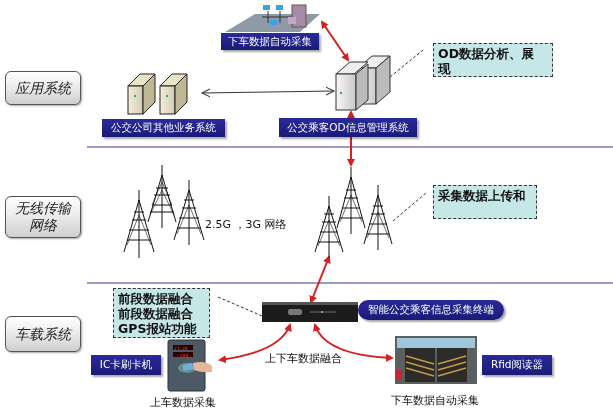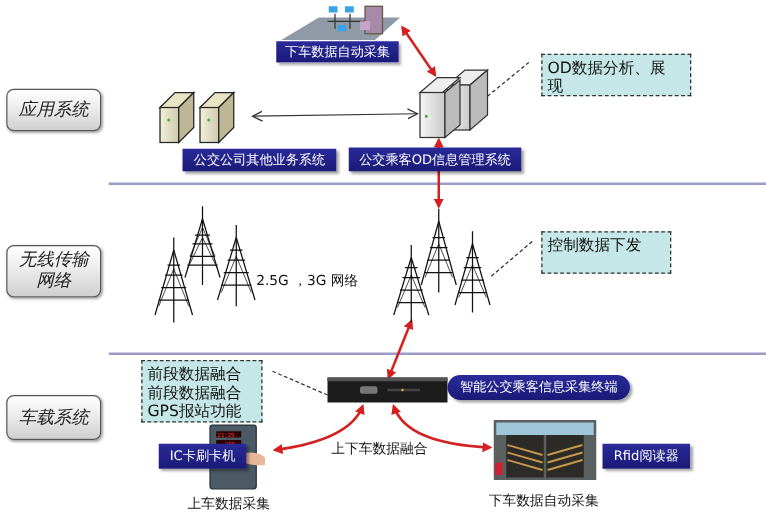--- a/index.html
+++ b/index.html
@@ -10,21 +10,21 @@
                border-radius:6px;
                background:linear-gradient(#ffffff 0%, #ececec 45%, #cfcfcf 100%);
                box-shadow:1px 1px 2px rgba(0,0,0,0.35);
                display:flex; align-items:center; justify-content:center;
                text-align:center; font-size:14px; color:#222; line-height:17px;font-style:italic; }
   .navy { position:absolute; background:linear-gradient(#2a2a9a, #1a1a78);
           color:#fff; font-size:10.5px; display:flex; align-items:center;
           justify-content:center; box-shadow:2px 2px 2px rgba(0,0,0,0.35);
           white-space:nowrap; }
   .note { position:absolute; background:#c6e7e8; border:1px dashed #333;
-          font-size:12.5px; font-weight:normal; color:#111; line-height:15px;
+          font-size:12.5px; font-weight:bold; color:#111; line-height:15px;
           padding:2px 4px; box-sizing:border-box; }
   .plain { position:absolute; font-size:11px; font-weight:normal; color:#111; white-space:nowrap; }
   svg.overlay { position:absolute; left:0; top:0; }
 </style>
 </head>
 <body>
 
 <div class="sep" style="top:146px;"></div>
 <div class="sep" style="top:282px;"></div>
 
@@ -178,42 +178,42 @@
     <line x1="466" y1="356" x2="438" y2="364" stroke="#c79a4a" stroke-width="1.5"></line>
     <line x1="466" y1="362" x2="438" y2="370" stroke="#c79a4a" stroke-width="1.5"></line>
     <line x1="466" y1="368" x2="438" y2="376" stroke="#c79a4a" stroke-width="1.5"></line>
     <rect x="396" y="370" width="6" height="10" fill="#c23"></rect>
   </g>
 </svg>
 
 <div class="navy" style="left:221px;top:33px;width:98px;height:17px;">
   <span>下车数据自动采集</span>
 </div>
-<div class="navy" style="left:102px;top:119px;width:123px;height:18px;margin-left:44px;">
+<div class="navy" style="left:102px;top:119px;width:123px;height:18px;">
   <span>公交公司其他业务系统</span>
 </div>
 <div class="navy" style="left:279px;top:118px;width:138px;height:19px;">
   <span>公交乘客OD信息管理系统</span>
 </div>
 <div class="navy" style="left:358px;top:300px;width:146px;height:20px;border-radius:10px;">
   <span>智能公交乘客信息采集终端</span>
 </div>
-<div class="navy" style="left:91px;top:355px;width:70px;height:20px;margin-left:36px;">
+<div class="navy" style="left:91px;top:355px;width:70px;height:20px;">
   <span>IC卡刷卡机</span>
 </div>
 <div class="navy" style="left:482px;top:355px;width:70px;height:20px;">
   <span>Rfid阅读器</span>
 </div>
 
 <div class="note" style="left:433px;top:43px;width:120px;height:34px;">
   <span>OD数据分析、展</span><br>
   <span>现</span>
 </div>
 <div class="note" style="left:433px;top:185px;width:104px;height:34px;">
-  <span>控制数据下发</span><br>
+  <span>采集数据上传和</span><br>
 </div>
 <div class="note" style="left:113px;top:288px;width:97px;height:50px;">
   <span>前段数据融合</span><br>
   <span>前段数据融合</span><br>
   <span>GPS报站功能</span>
 </div>
 
 <div class="plain" style="left:205px;top:217px;font-weight:normal;">2.5G ，3G  网络</div>
 <div class="plain" style="left:265px;top:351px;">上下车数据融合</div>
 <div class="plain" style="left:150px;top:395px;">上车数据采集</div>

